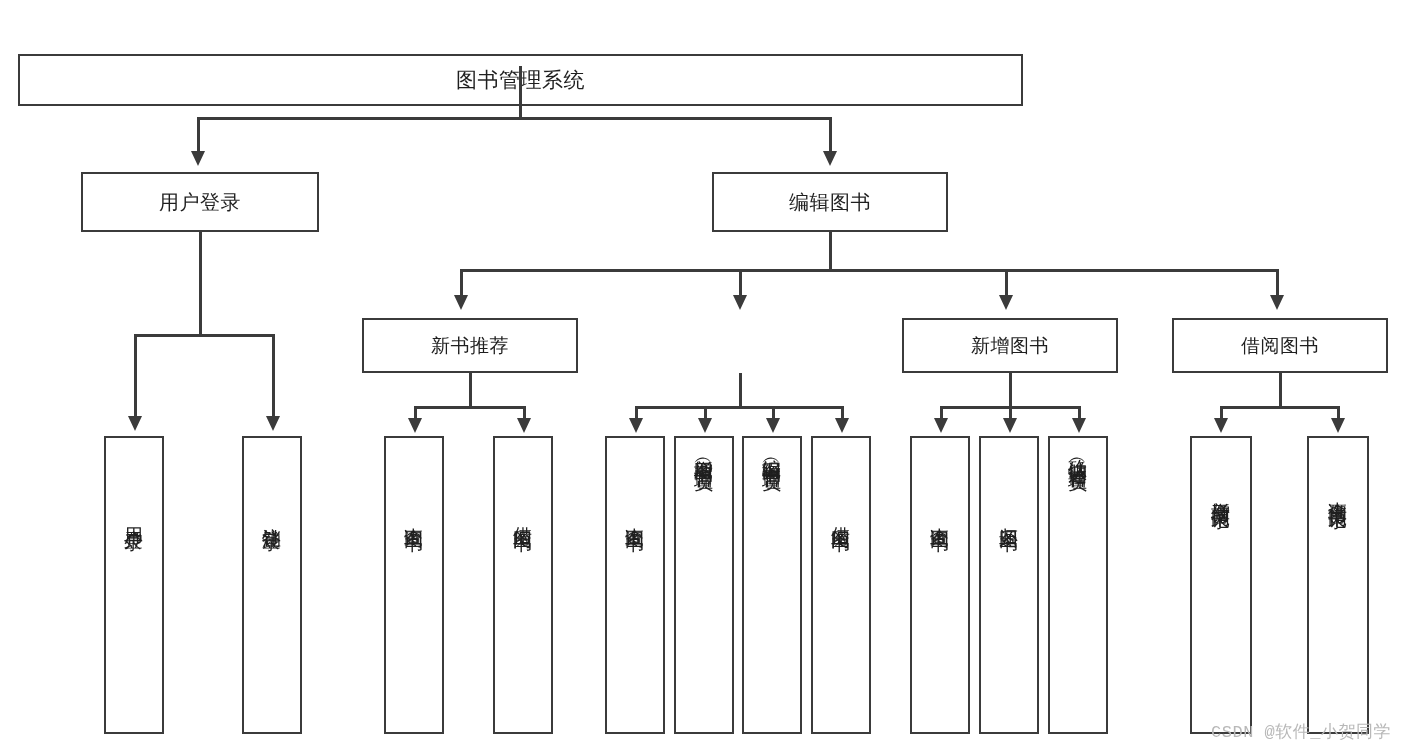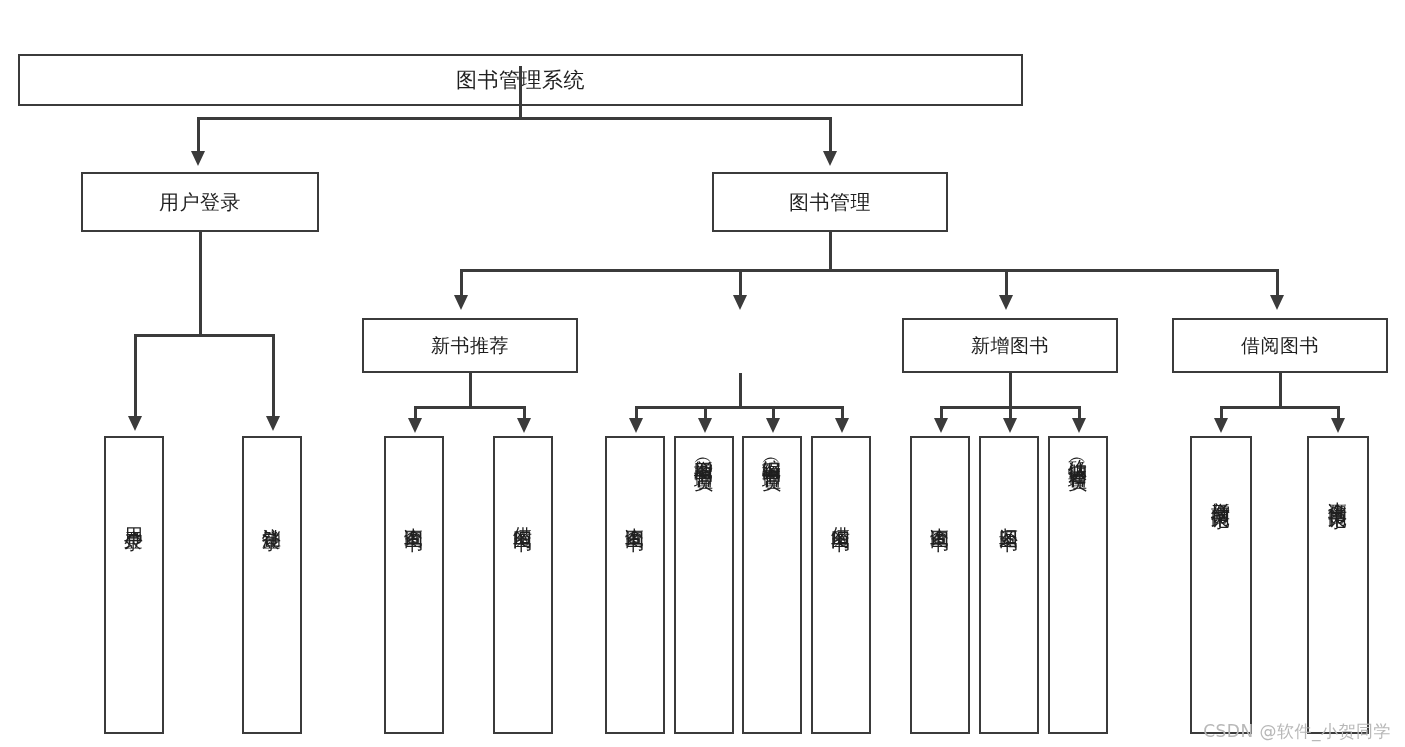--- a/index.html
+++ b/index.html
@@ -85,20 +85,21 @@
   
   #watermark{
     position:absolute;
     right:14px;
     bottom:4px;
     font-size:17px;
     color:#b8b8b8;
     letter-spacing:0.5px;
     user-select:none;
     white-space:nowrap;
+    font-family:Liberation Mono, monospace;
   }
 </style>
 </head>
 <body>
 
 <div id="canvas">
 
   <div class="node root" style="left:18px; top:14px; width:1005px; height:52px;margin-top:40px;">
     <span>图书管理系统</span>
   </div>
@@ -110,21 +111,21 @@
   <div class="vline" style="left:197px; top:117px; height:36px;"></div>
   <div class="arrow" style="left:191px; top:151px;"></div>
 
   <div class="vline" style="left:829px; top:117px; height:36px;"></div>
   <div class="arrow" style="left:823px; top:151px;"></div>
 
   <div class="node level2" style="left:81px; top:172px; width:238px; height:60px;">
     <span>用户登录</span>
   </div>
   <div class="node level2" style="left:712px; top:172px; width:236px; height:60px;">
-    <span>图书管理</span>
+    <span>编辑图书</span>
   </div>
 
   <div class="vline" style="left:199px; top:232px; height:104px;"></div>
   <div class="hline" style="left:134px; top:334px; width:138px;"></div>
   <div class="vline" style="left:134px; top:334px; height:84px;"></div>
   <div class="arrow" style="left:128px; top:416px;"></div>
   <div class="vline" style="left:272px; top:334px; height:84px;"></div>
   <div class="arrow" style="left:266px; top:416px;"></div>
 
   <div class="leaf mid" style="left:104px; top:436px; width:60px; height:298px;">

